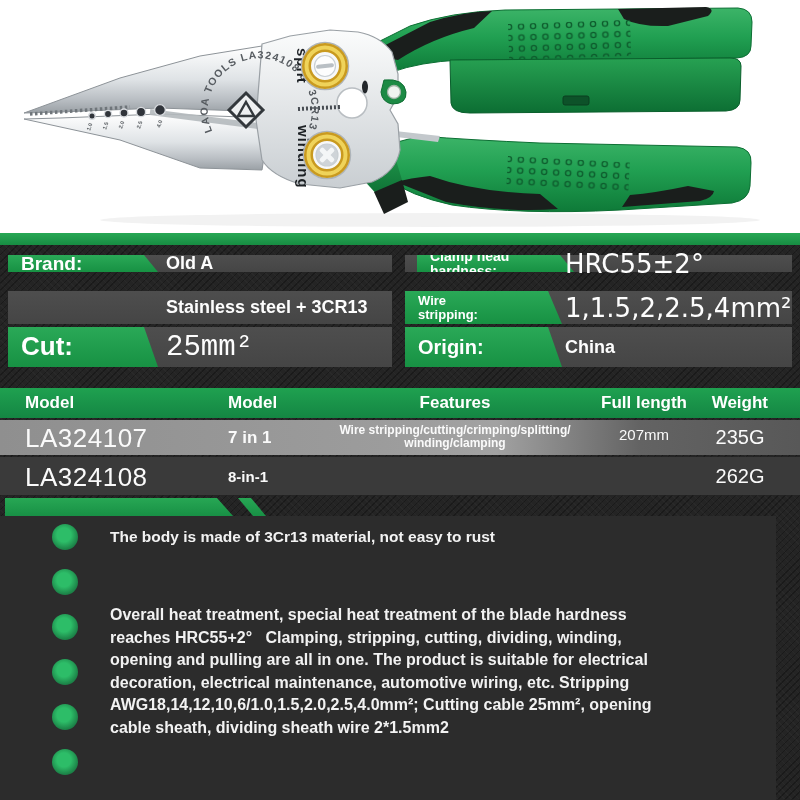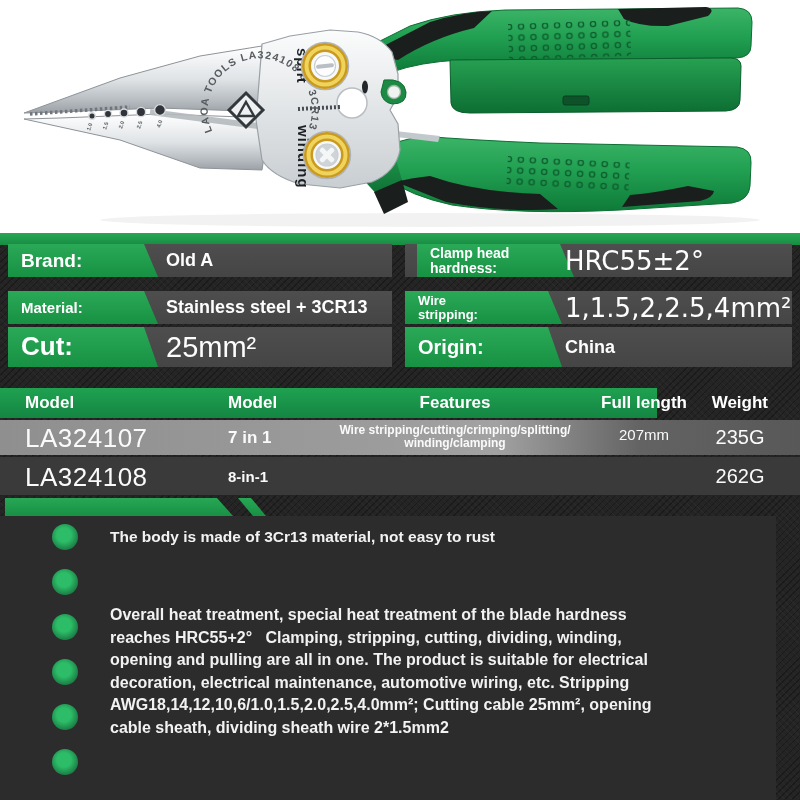--- a/index.html
+++ b/index.html
@@ -26,28 +26,28 @@
     white-space:pre-line;line-height:1.05;
   }
   .spec-row .val{
     position:absolute;top:0;bottom:0;display:flex;align-items:center;color:#fdfdfd;
     white-space:pre;
   }
   .rowL{left:8px;width:384px;}
   .rowR{left:405px;width:387px;}
   .rowL .lab{width:150px;}   .rowL .val{left:158px;}
   .rowR .lab{width:157px;}   .rowR .val{left:160px;}
-  .rA{top:244px;height:33px;} .rB{top:291px;height:33px;} .rC{top:327px;height:40px;}
+  .rA{top:255px;height:17px;} .rB{top:291px;height:33px;} .rC{top:327px;height:40px;}
   .f-lab-lg{font-size:19px;} .f-lab-md{font-size:15px;} .f-lab-xl{font-size:26px;}
   .f-lab-sm{font-size:14px;margin-left:12px;} .f-lab-xs{font-size:13px;} .f-lab-or{font-size:20px;}
   .f-val-b{font-size:18px;font-weight:bold;}
-  .f-val-big{font-size:29px;font-weight:500;font-family:Liberation Sans, sans-serif;text-align:center;}
+  .f-val-big{font-size:29px;font-weight:500;font-family:Liberation Mono, monospace;text-align:center;}
   .f-val-num{font-size:26px;font-weight:500;font-family:"DejaVu Sans",sans-serif;}
   
-  .tbl-head{position:absolute;left:0;top:388px;width:657px;height:30px;
+  .tbl-head{position:absolute;left:0;top:388px;width:800px;height:30px;
     background:linear-gradient(180deg,#1fa150,#148643);color:#fff;font-weight:bold;font-size:17px;}
   .tbl-head span{position:absolute;top:5px;}
   .h-model{left:25px;} .h-name{left:228px;}
   .h-feat{left:330px;width:250px;text-align:center;}
   .h-len{left:596px;width:96px;text-align:center;}
   .h-wt{left:688px;width:80px;text-align:right;}
   .trow{position:absolute;left:0;width:800px;color:#fafafa;}
   .trow1{top:420px;height:35px;
     background:linear-gradient(90deg,#8f8f8f,#9c9c9c 48%,#a2a2a2 62%,#636363 80%,#585858);}
   .trow2{top:457px;height:38px;background:#3a3a3a;}
@@ -195,21 +195,20 @@
       </g>
     </svg>
   </div>
   <div class="green-bar"></div>
 
   <div class="spec-row rowL rA">
     <div class="lab f-lab-lg">Brand:</div>
     <div class="val f-val-b">Old A</div>
   </div>
   <div class="spec-row rowL rB">
-    <div class="lab f-lab-md">Material:</div>
     <div class="val f-val-b">Stainless steel + 3CR13</div>
   </div>
   <div class="spec-row rowL rC">
     <div class="lab f-lab-xl">Cut:</div>
     <div class="val f-val-big">25mm²</div>
   </div>
 
   <div class="spec-row rowR rA">
     <div class="lab f-lab-sm">Clamp head hardness:</div>
     <div class="val f-val-num">HRC55±2°</div>

